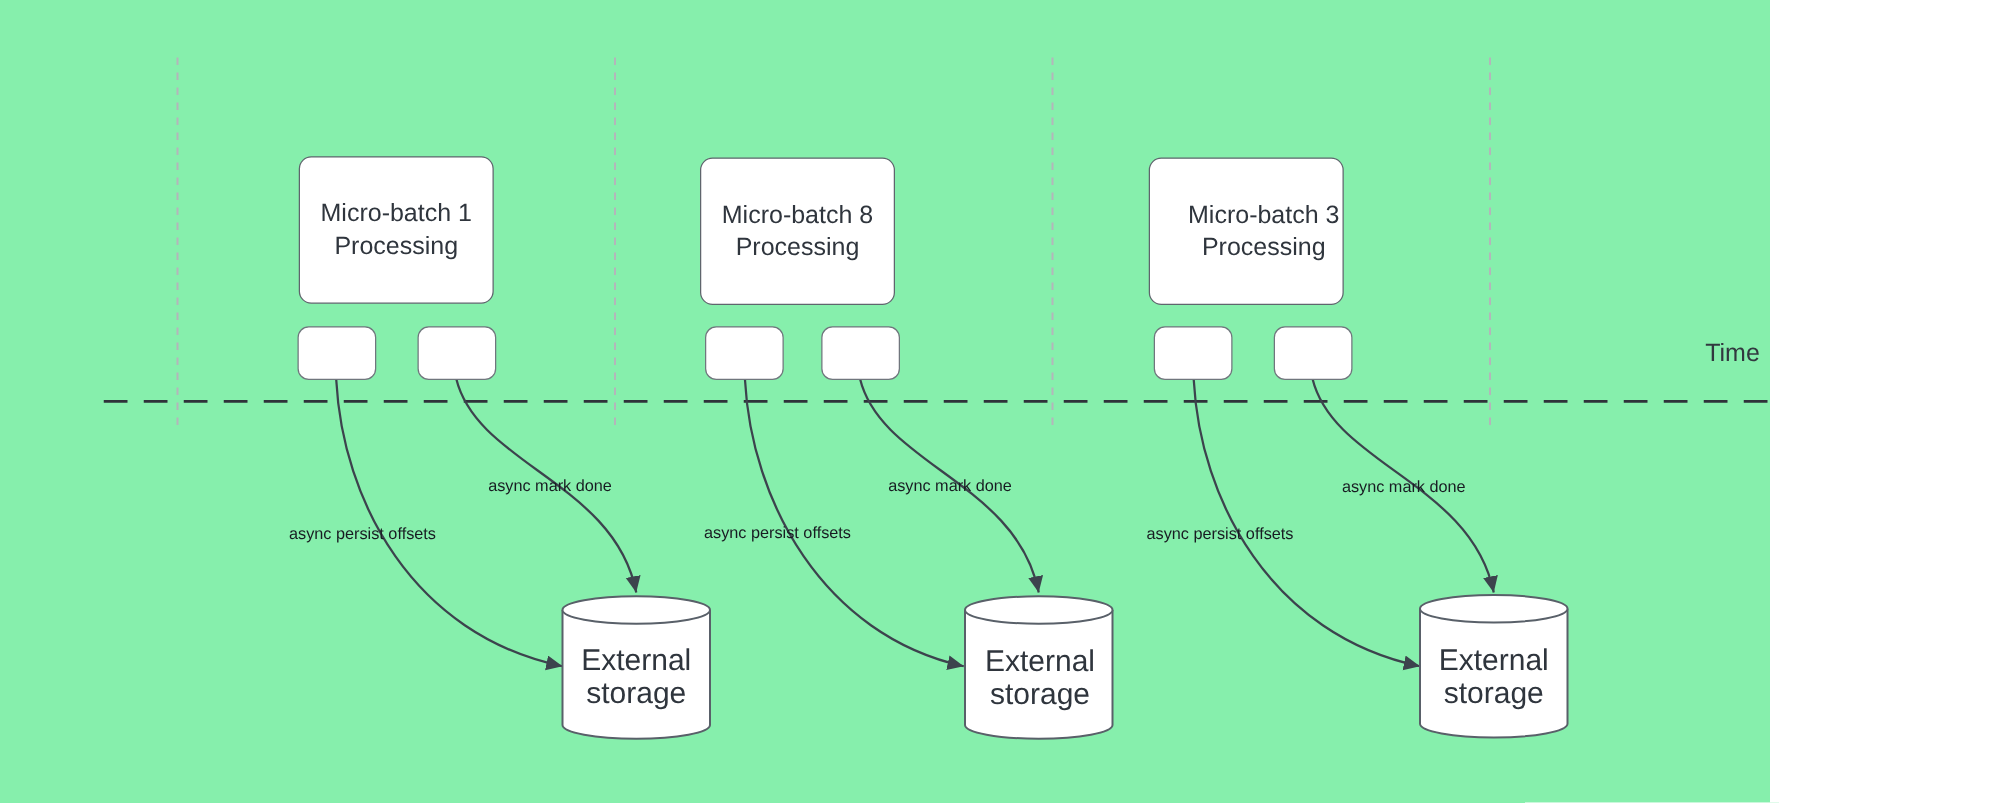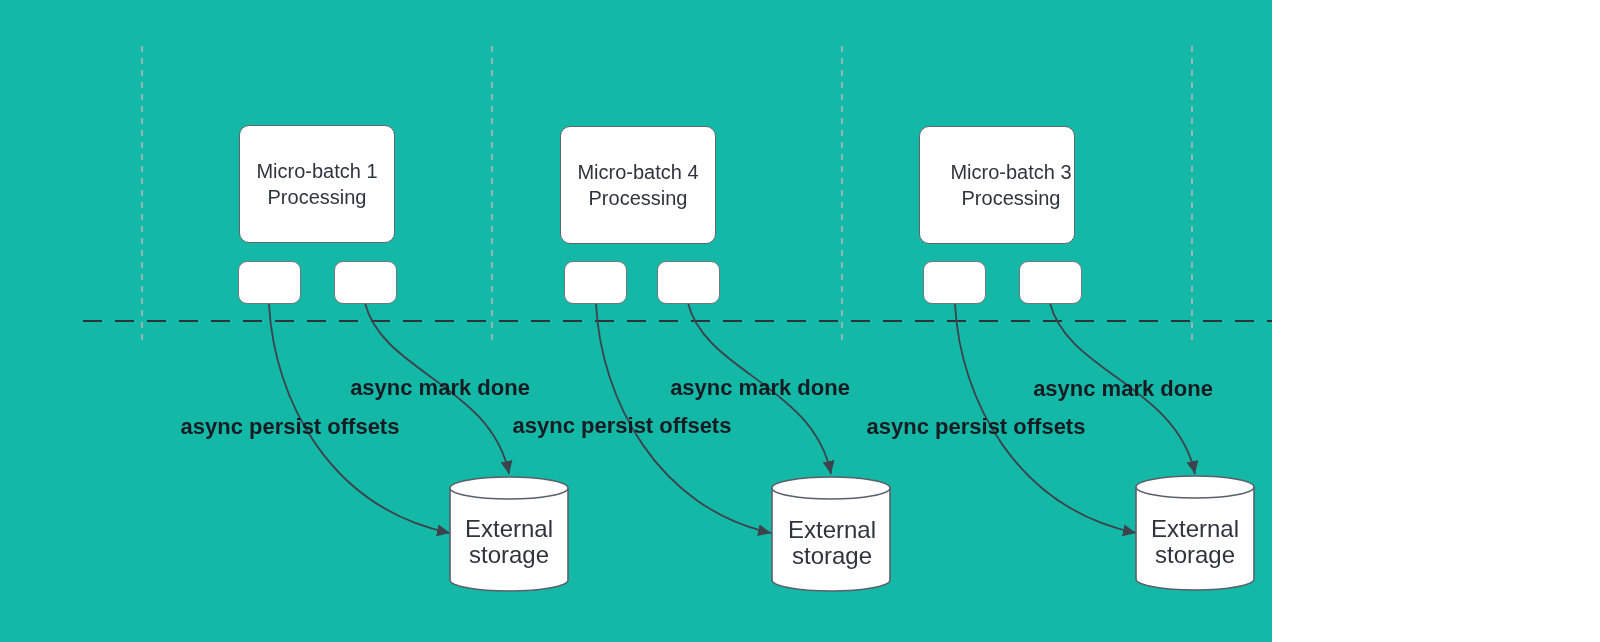--- a/index.html
+++ b/index.html
@@ -1,36 +1,36 @@
 <!DOCTYPE html>
 <html><head>
 <meta charset="utf-8">
 <style>
   html,body{margin:0;padding:0;background:#ffffff;}
   .canvas{
-    position:relative;width:1272px;height:642px;background:#14b8a6;
+    position:relative;width:1416px;height:642px;background:#86efac;
     font-family:"Liberation Sans",sans-serif;overflow:hidden;
   }
   .layer{position:absolute;left:0;top:0;}
   .node{
     position:absolute;display:flex;align-items:center;justify-content:center;
     background:#ffffff;box-sizing:border-box;
   }
   .big{
     width:156px;height:118px;border:1.5px solid #5f656d;border-radius:10px;
   }
   .small{
     width:63px;height:43px;border:1.5px solid #70767d;border-radius:9px;
   }
   .node-text{
     white-space:pre-line;text-align:center;font-size:20px;line-height:26px;color:#2f353d;
   }
   .arrow-label{
     position:absolute;transform:translate(-50%,-50%);
-    font-size:22px;font-weight:bold;color:#181c22;white-space:nowrap;
+    font-size:13px;font-weight:normal;color:#181c22;white-space:nowrap;
   }
   .storage-label{
     position:absolute;transform:translate(-50%,-50%);
     font-size:24px;line-height:26px;color:#2f353d;text-align:center;white-space:pre-line;
   }
   .time-label{
     position:absolute;transform:translate(-50%,-50%);
     font-size:20px;color:#32383f;white-space:nowrap;
   }
 </style>
@@ -92,21 +92,21 @@
 Processing</span>
   </div>
   <div class="node small" style="left:238px;top:261px;"></div>
   <div class="node small" style="left:334px;top:261px;"></div>
   <div class="arrow-label" style="left:290px;top:427px;">async persist offsets</div>
   <div class="arrow-label" style="left:440px;top:388px;">async mark done</div>
   <div class="storage-label" style="left:509px;top:542px;">External
 storage</div>
 
   <div class="node big" style="left:560px;top:126px;">
-    <span class="node-text">Micro-batch 4
+    <span class="node-text">Micro-batch 8
 Processing</span>
   </div>
   <div class="node small" style="left:564px;top:261px;"></div>
   <div class="node small" style="left:657px;top:261px;"></div>
   <div class="arrow-label" style="left:622px;top:426px;">async persist offsets</div>
   <div class="arrow-label" style="left:760px;top:388px;">async mark done</div>
   <div class="storage-label" style="left:832px;top:543px;">External
 storage</div>
 
   <div class="node big" style="left:919px;top:126px;padding-left:28px;">

